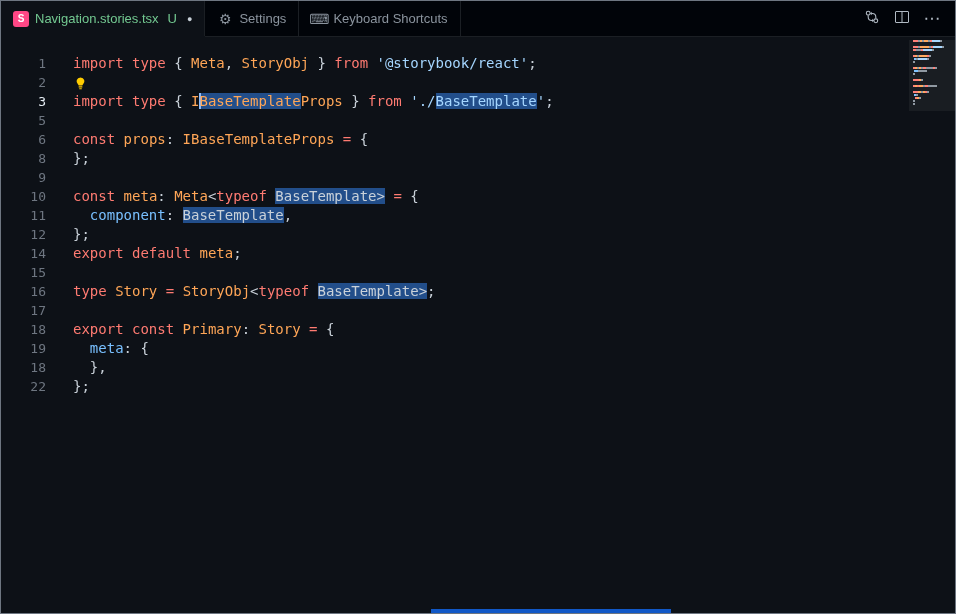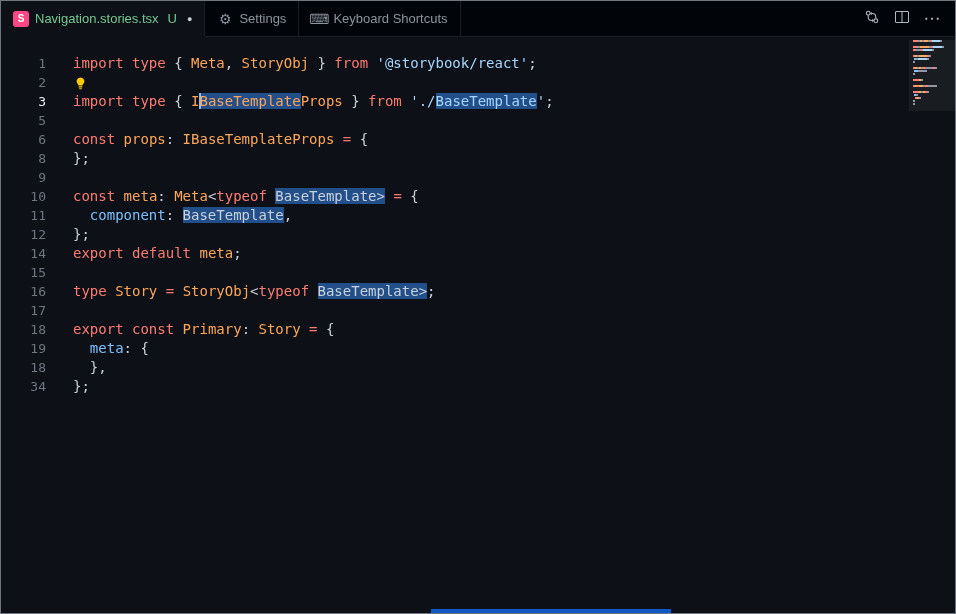--- a/index.html
+++ b/index.html
@@ -114,21 +114,21 @@
         <div class="cl"><span class="ln">10</span><span class="lt"><span class="kw">const</span><span class="fg"> </span><span class="typ">meta</span><span class="fg">: </span><span class="typ">Meta</span><span class="fg">&lt;</span><span class="kw">typeof</span><span class="fg"> </span><span class="fg hl">BaseTemplate</span><span class="fg hl">&gt;</span><span class="fg"> </span><span class="kw">=</span><span class="fg"> {</span></span></div>
         <div class="cl"><span class="ln">11</span><span class="lt"><span class="fg">  </span><span class="prop">component</span><span class="fg">: </span><span class="fg hl">BaseTemplate</span><span class="fg">,</span></span></div>
         <div class="cl"><span class="ln">12</span><span class="lt"><span class="fg">};</span></span></div>
         <div class="cl"><span class="ln">14</span><span class="lt"><span class="kw">export</span><span class="fg"> </span><span class="kw">default</span><span class="fg"> </span><span class="typ">meta</span><span class="fg">;</span></span></div>
         <div class="cl"><span class="ln">15</span><span class="lt"></span></div>
         <div class="cl"><span class="ln">16</span><span class="lt"><span class="kw">type</span><span class="fg"> </span><span class="typ">Story</span><span class="fg"> </span><span class="kw">=</span><span class="fg"> </span><span class="typ">StoryObj</span><span class="fg">&lt;</span><span class="kw">typeof</span><span class="fg"> </span><span class="fg hl">BaseTemplate</span><span class="fg hl">&gt;</span><span class="fg">;</span></span></div>
         <div class="cl"><span class="ln">17</span><span class="lt"></span></div>
         <div class="cl"><span class="ln">18</span><span class="lt"><span class="kw">export</span><span class="fg"> </span><span class="kw">const</span><span class="fg"> </span><span class="typ">Primary</span><span class="fg">: </span><span class="typ">Story</span><span class="fg"> </span><span class="kw">=</span><span class="fg"> {</span></span></div>
         <div class="cl"><span class="ln">19</span><span class="lt"><span class="fg">  </span><span class="prop">meta</span><span class="fg">: {</span></span></div>
         <div class="cl"><span class="ln">18</span><span class="lt"><span class="fg">  },</span></span></div>
-        <div class="cl"><span class="ln">34</span><span class="lt"><span class="fg">};</span></span></div>
+        <div class="cl"><span class="ln">22</span><span class="lt"><span class="fg">};</span></span></div>
       </div>
     <div class="minimap" id="minimap">
       <div class="mm-slider"></div>
     <div class="mm-row">
           <span class="mm-b mm-kw" style="width: 3px;"></span>
           <span class="mm-b mm-sp" style="width: 0px;"></span>
           <span class="mm-b mm-kw" style="width: 2px;"></span>
           <span class="mm-b mm-fg" style="width: 2px;"></span>
           <span class="mm-b mm-typ" style="width: 2px;"></span>
           <span class="mm-b mm-fg" style="width: 2px;"></span>

